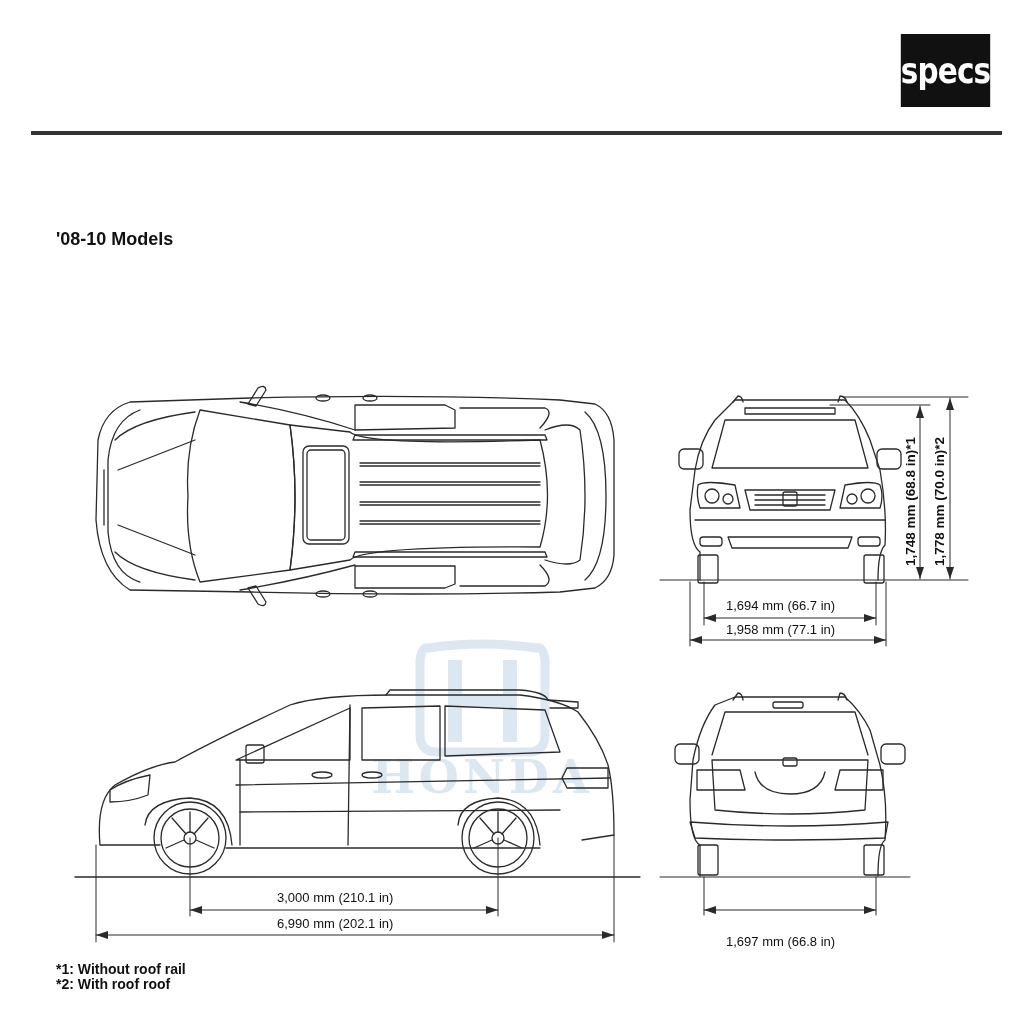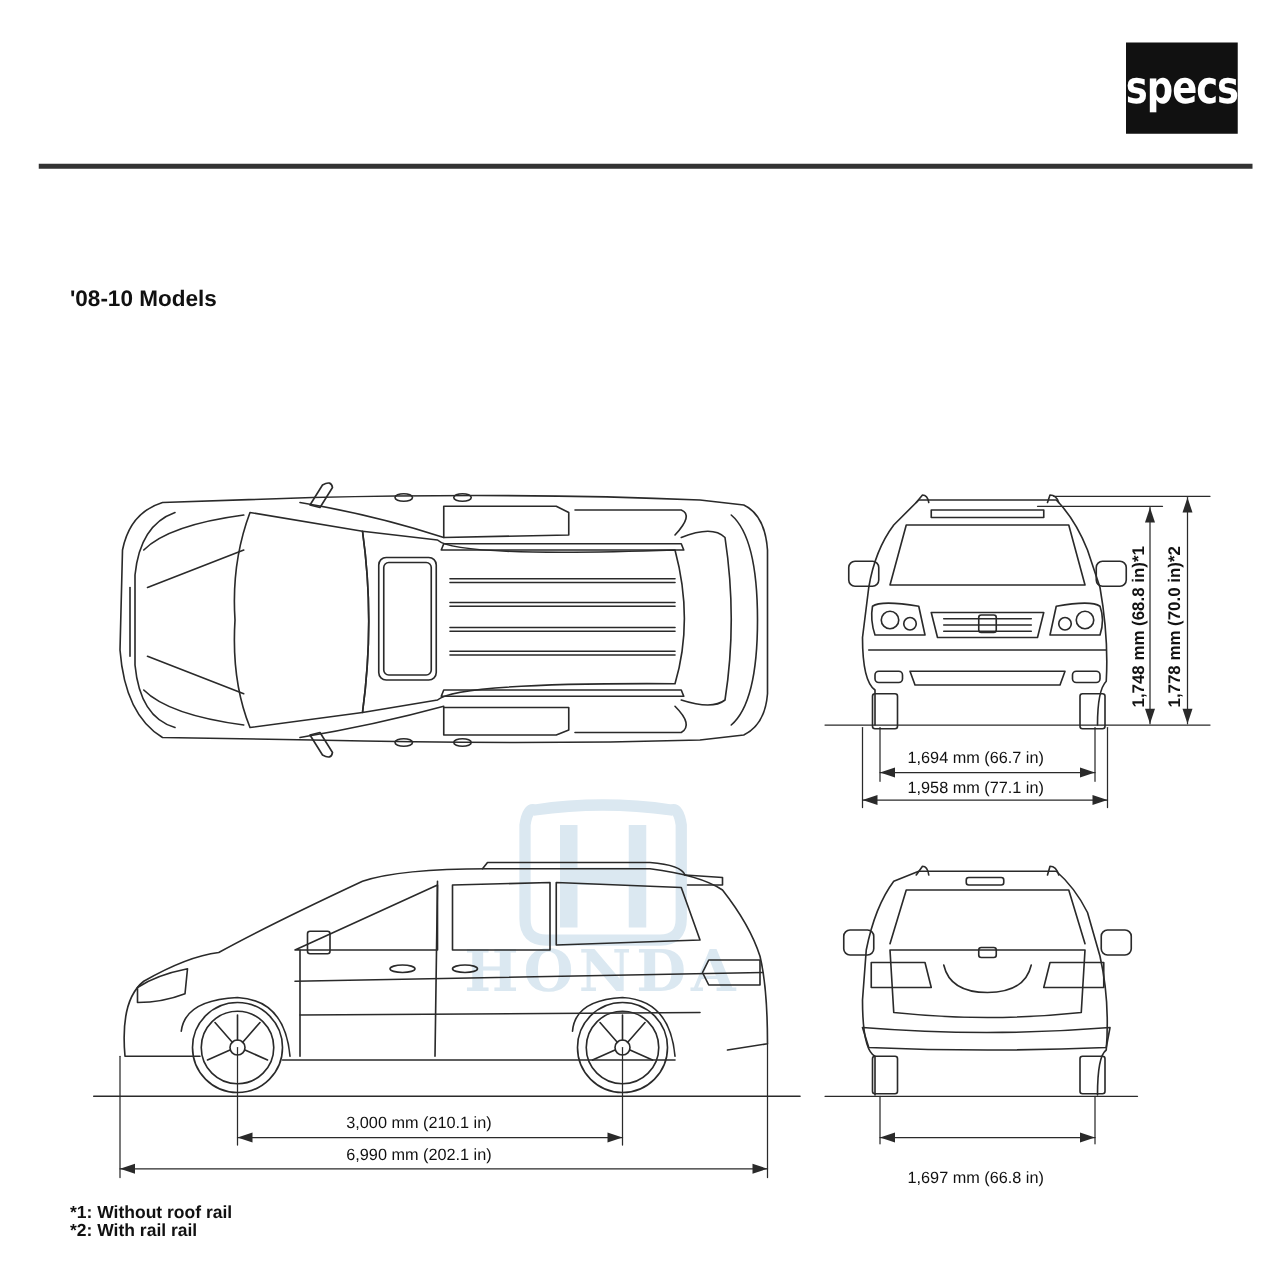--- a/index.html
+++ b/index.html
@@ -201,14 +201,14 @@
 <div class="dim-v" style="left:903px; top:566px;">1,748 mm (68.8 in)*1</div>
 <div class="dim-v" style="left:932px; top:566px;">1,778 mm (70.0 in)*2</div>
 <div class="dim" style="left:726px; top:598px;">1,694 mm (66.7 in)</div>
 <div class="dim" style="left:726px; top:622px;">1,958 mm (77.1 in)</div>
 <div class="dim" style="left:277px; top:890px;">3,000 mm (210.1 in)</div>
 <div class="dim" style="left:277px; top:916px;">6,990 mm (202.1 in)</div>
 <div class="dim" style="left:726px; top:891px;margin-top:43px;">1,697 mm (66.8 in)</div>
 
 <div class="footnotes">
   <div>*1: Without roof rail</div>
-  <div>*2: With rail rail</div>
+  <div>*2: With roof roof</div>
 </div>
 
 </body></html>

